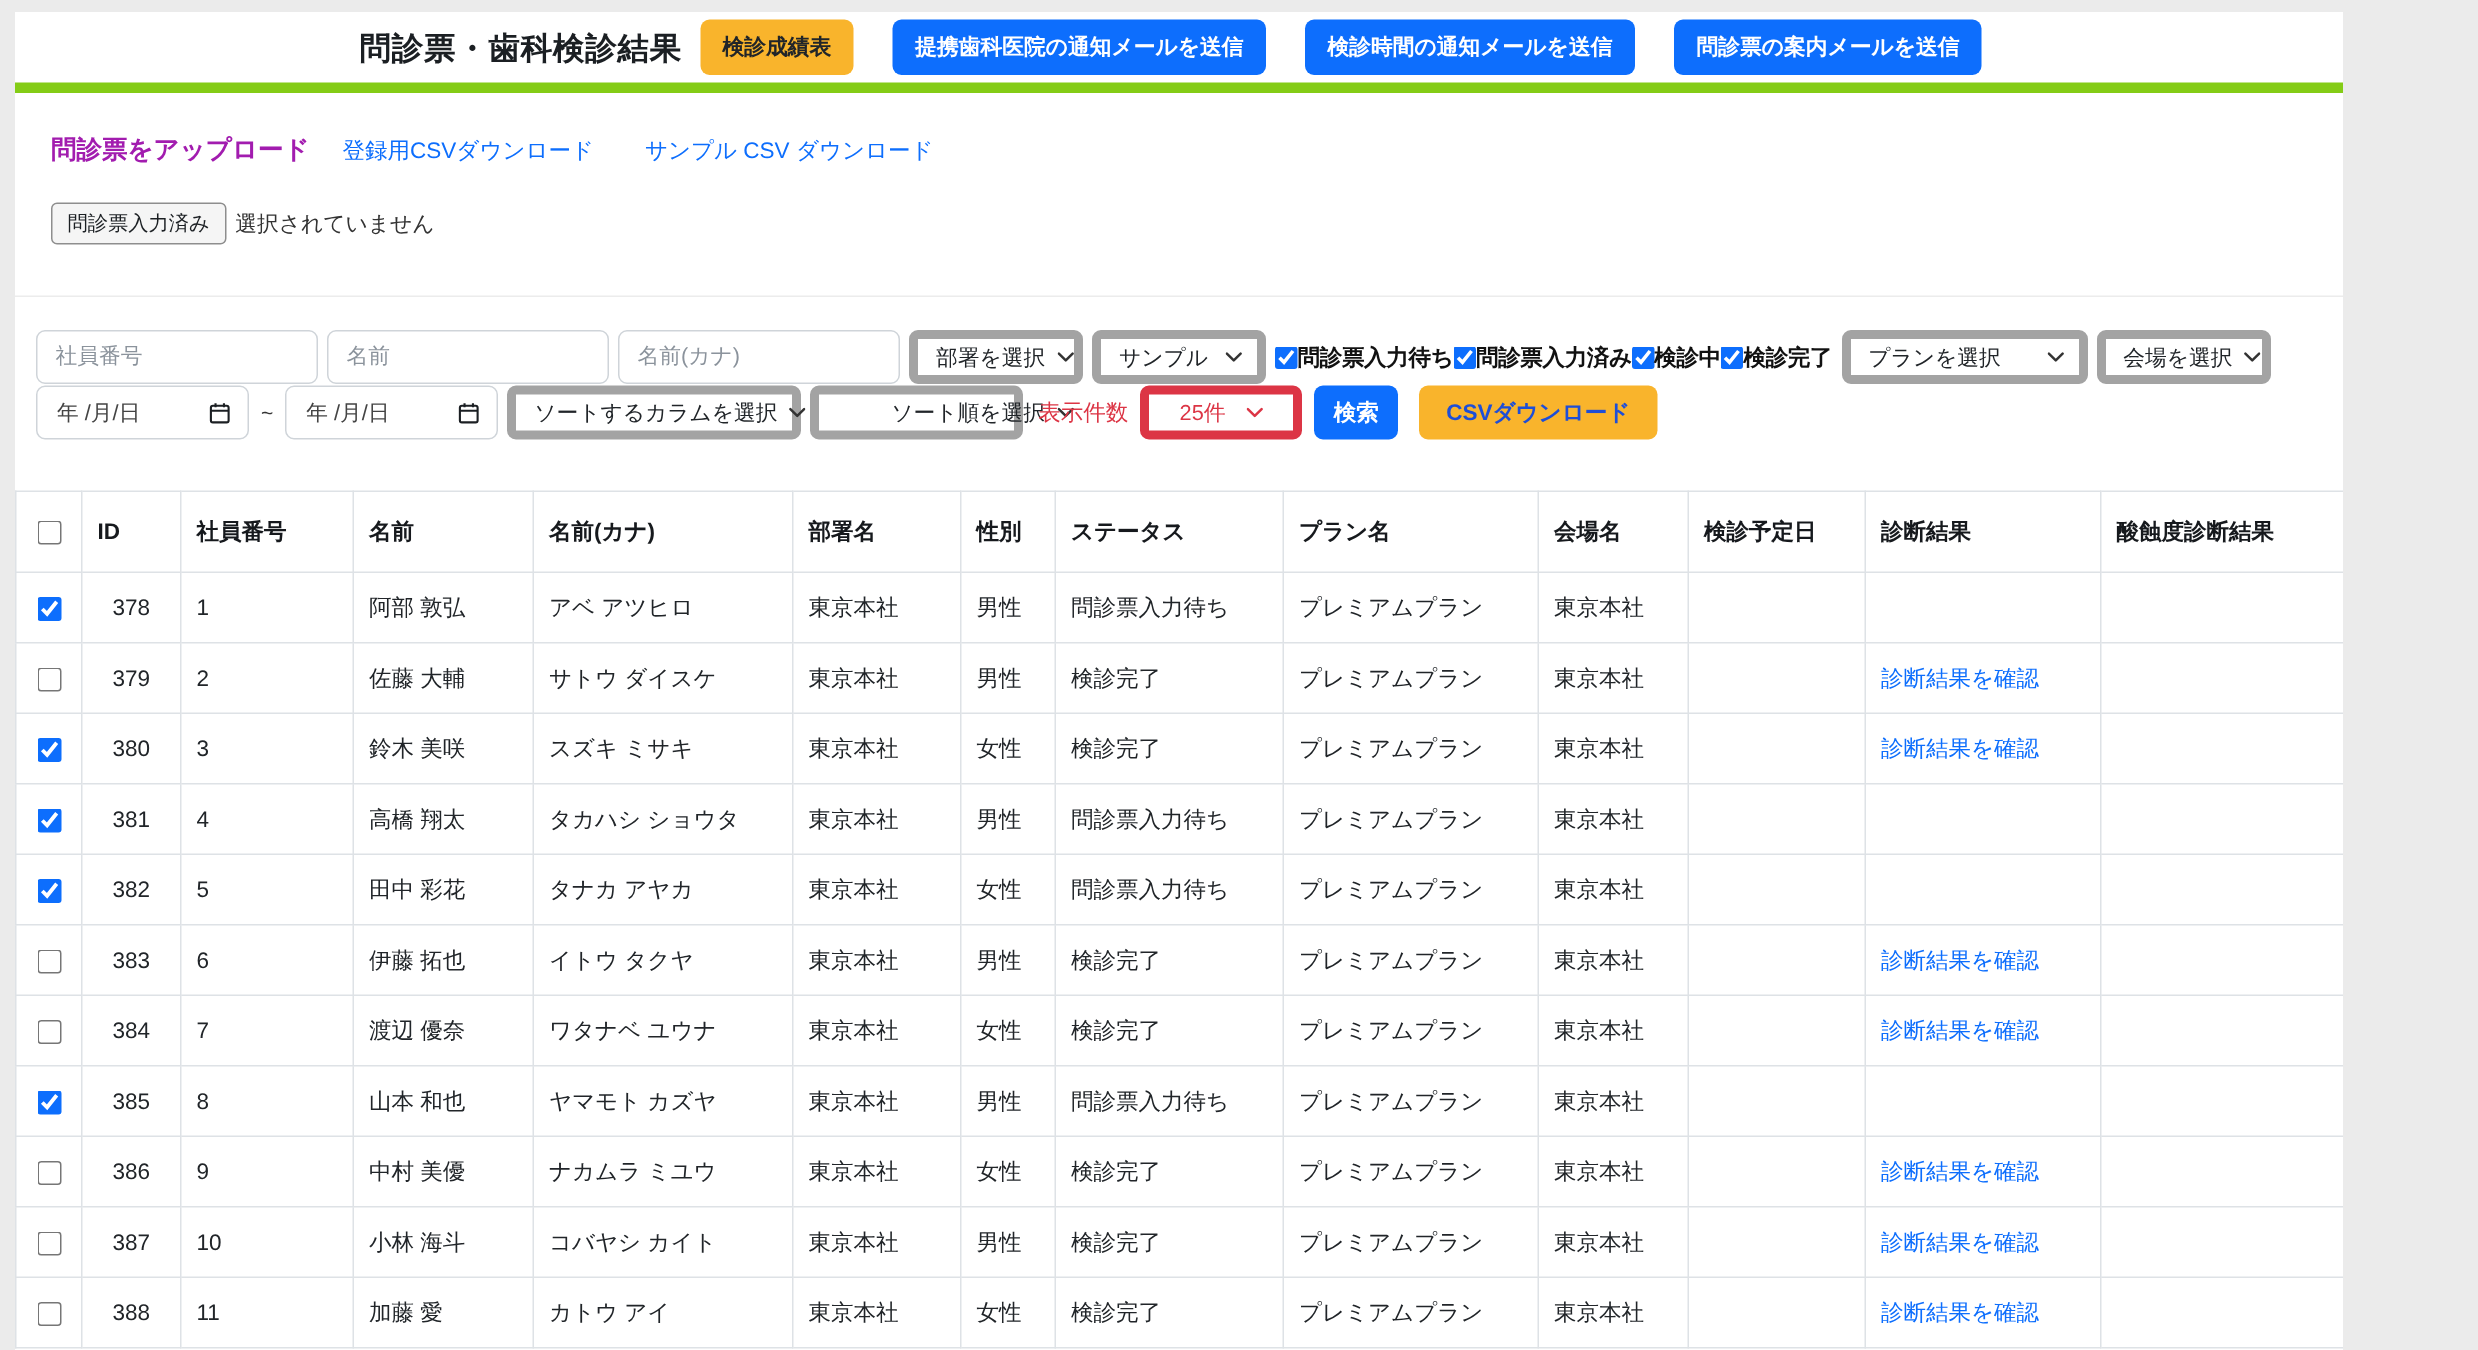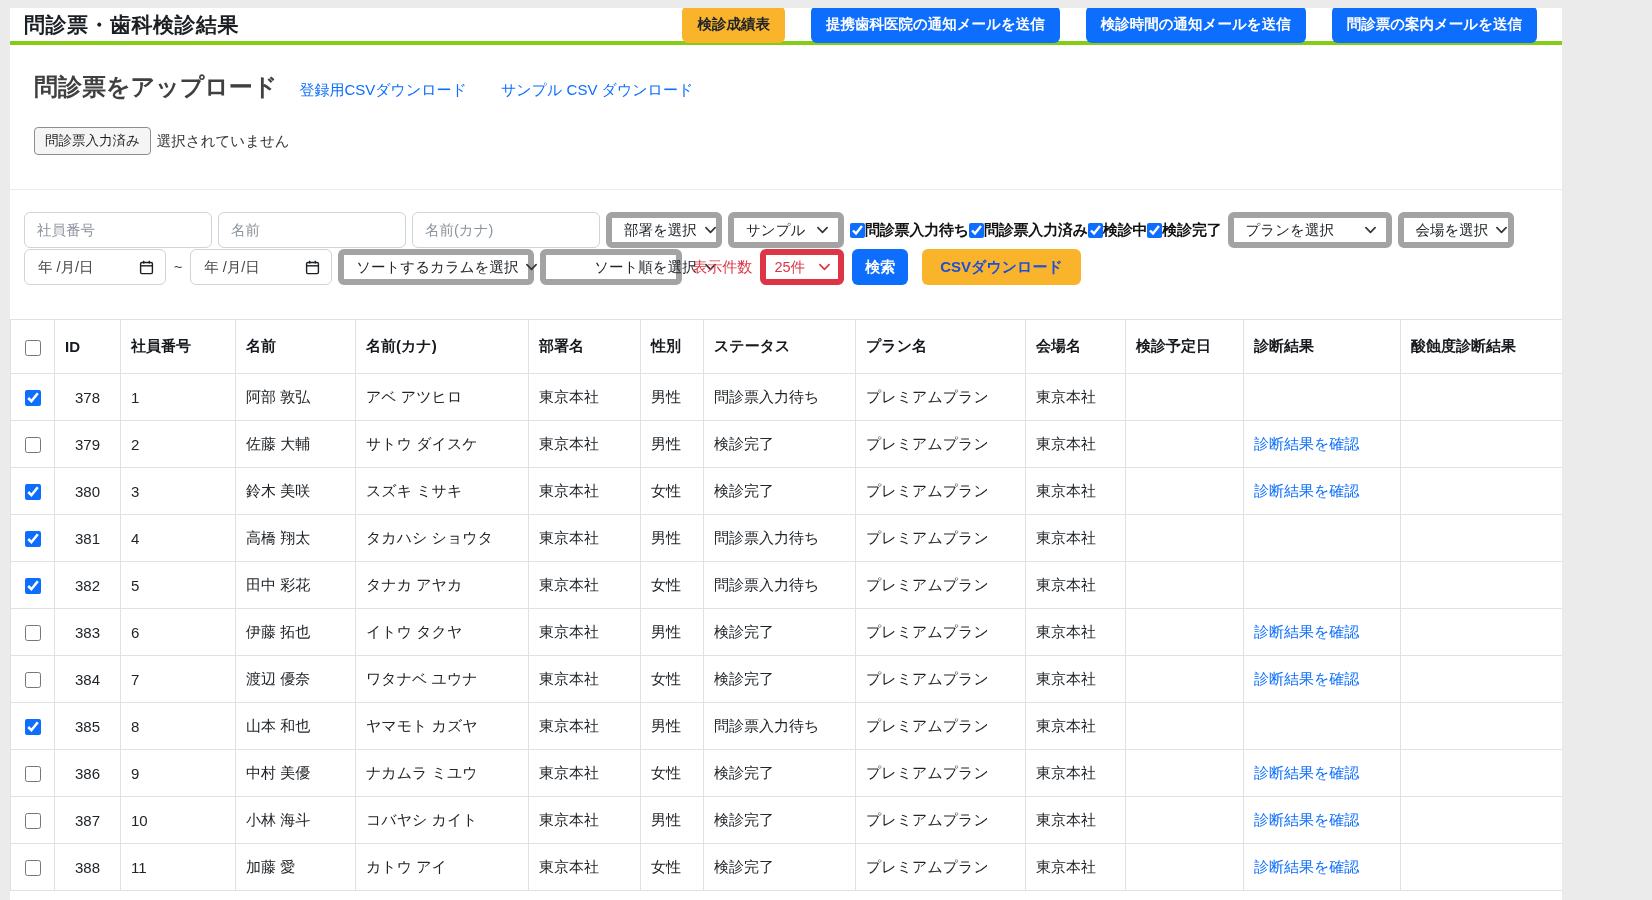--- a/index.html
+++ b/index.html
@@ -11,38 +11,38 @@
     color: #212529;
   }
   .card {
     position: absolute; left: 10px; top: 8px;
     width: 1552px; height: 892px;
     background: #ffffff; overflow: hidden;
   }
 
   
   .app-header {
-    height: 37px; padding: 0 25px 0 14px;
-    display: flex; align-items: center; justify-content: space-between;
-    border-bottom: 4px solid #84cc16;
+    height: 54px; padding: 0 25px 0 14px;
+    display: flex; align-items: center; justify-content: center;
+    border-bottom: 7px solid #84cc16;
   }
   .page-title { font-size: 21px; font-weight: 600; color: #1b1f23; letter-spacing: .5px; }
   .header-buttons { display: flex; align-items: center; gap: 26px; padding-left: 12px; }
   .btn {
     height: 37px; padding: 0 15px; border: none; border-radius: 6px;
     font-size: 14.5px; font-weight: 600; cursor: pointer; white-space: nowrap;
     font-family: inherit;
   }
   .v-primary { background: var(--blue, #0d6efd); color: #fff; }
   .v-warning { background: var(--orange, #f9b42c); color: #212529; }
 
   
   .upload-section { padding: 26px 14px 0 24px; }
   .upload-head-row { display: flex; align-items: baseline; }
-  .upload-heading { font-size: 24px; font-weight: 700; color: #404040; }
+  .upload-heading { font-size: 17px; font-weight: 700; color: #a21caf; }
   .upload-links { display: flex; align-items: baseline; margin-left: 22px; gap: 34px; }
   .upload-link { color: var(--blue, #0d6efd); font-size: 15px; text-decoration: none; cursor: pointer; }
   .file-row { margin-top: 24px; display: flex; align-items: center; }
   .file-button {
     font-family: inherit; font-size: 13.5px; color: #1b1f23;
     background: #f5f5f5; border: 1px solid #8e8e8e; border-radius: 4px;
     padding: 4px 10px; cursor: pointer;
   }
   .file-status { margin-left: 6px; font-size: 14.5px; color: #333; }
   .section-divider { border: none; border-top: 1px solid #ececec; margin-top: 34px; }
@@ -73,21 +73,21 @@
   .status-check { display: flex; align-items: center; cursor: pointer; }
   .status-check input { width: 15px; height: 15px; accent-color: var(--blue, #0d6efd); cursor: pointer; }
   .status-check span { font-size: 15px; font-weight: 700; color: #111; letter-spacing: -0.2px; }
   .date-input {
     width: 142px; height: 36px; border: 1px solid #cfd4d9; border-radius: 6px;
     display: flex; align-items: center; justify-content: space-between;
     padding: 0 11px 0 13px; font-size: 14.5px; color: #444; background: #fff; cursor: text;
   }
   .date-sep { font-size: 14px; color: #333; padding: 0 2px; }
   .count-label { color: var(--red, #dc3545); font-size: 15px; font-weight: 400; margin: 0 2px 0 4px; white-space: nowrap; }
-  .fselect.danger { border-color: var(--red, #dc3545); color: var(--red, #dc3545); width: 84px; justify-content: center; gap: 6px; padding: 0 24px; }
+  .fselect.danger { border-color: var(--red, #dc3545); color: var(--red, #dc3545); width: 108px; justify-content: center; gap: 6px; padding: 0 24px; }
   .search-btn {
     height: 36px; width: 56px; margin-left: 2px;
     background: var(--blue, #0d6efd); color: #fff; border: none; border-radius: 6px;
     font-size: 15px; font-weight: 600; cursor: pointer; font-family: inherit;
   }
   .csv-btn {
     height: 36px; margin-left: 8px; padding: 0 18px;
     background: var(--orange, #f9b42c); color: #1d4ed8; border: none; border-radius: 6px;
     font-size: 15px; font-weight: 600; cursor: pointer; font-family: inherit;
   }

